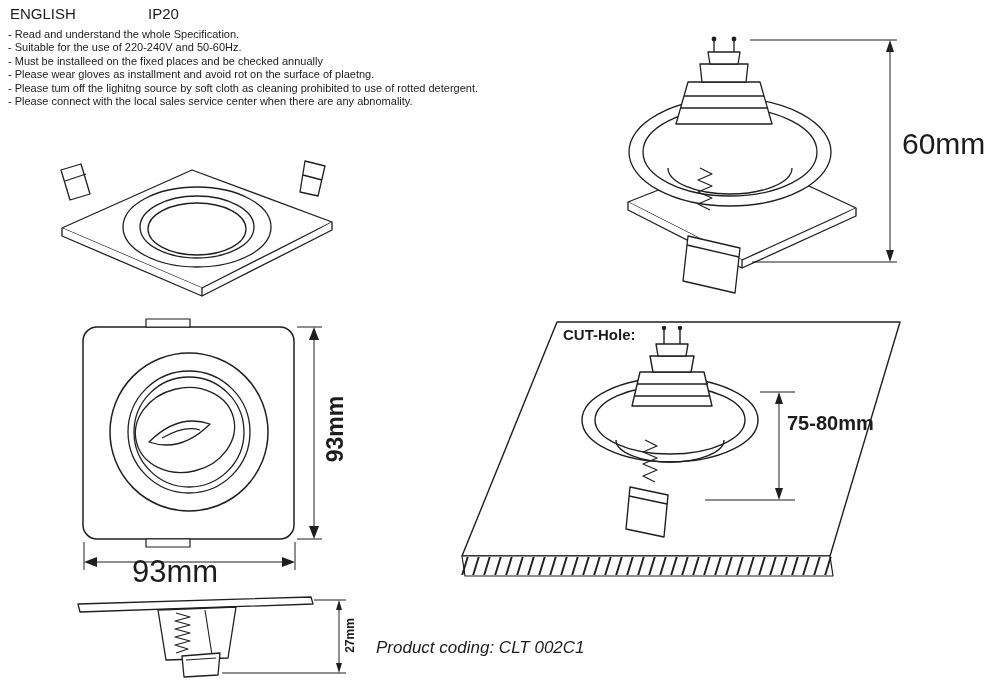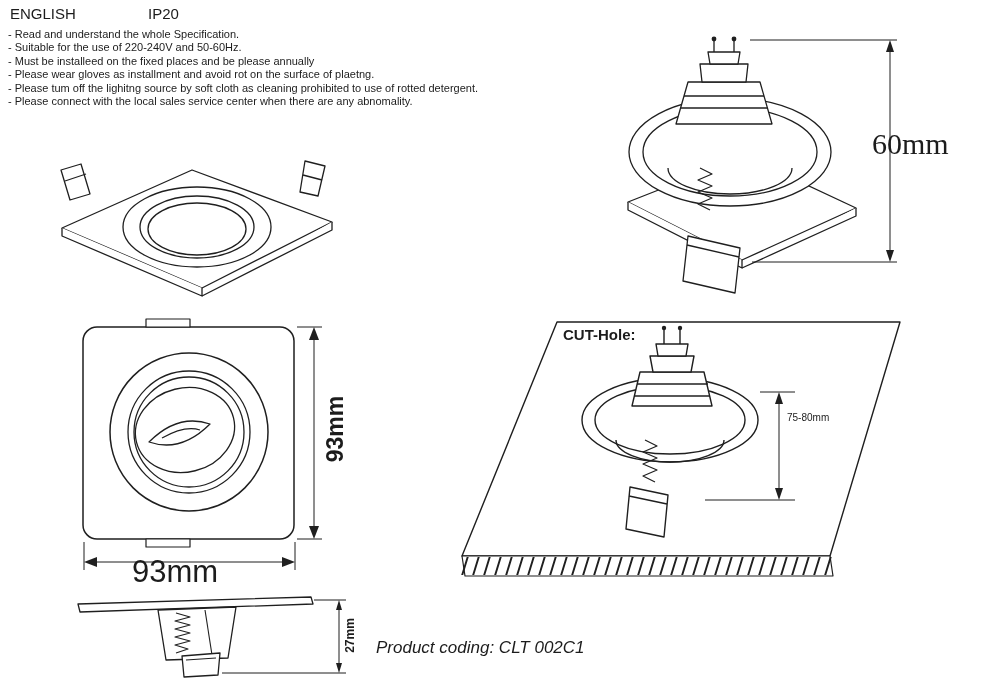--- a/index.html
+++ b/index.html
@@ -9,23 +9,23 @@
     background: #ffffff;
     font-family: "Liberation Sans", sans-serif;
     color: #1c1c1c;
     overflow: hidden;
   }
   #art { position: absolute; left: 0; top: 0; width: 1000px; height: 690px; }
   .abs { position: absolute; white-space: nowrap; }
   .hdr { font-size: 15px; }
   .spec { left: 8px; top: 28px; }
   .spec div { font-size: 11px; line-height: 13.4px; white-space: nowrap; }
-  .dim-60 { left: 872px; top: 127px; font-size: 30px; font-family: Liberation Serif, serif; }
+  .dim-60 { left: 902px; top: 127px; font-size: 30px; }
   .cut-hole-label { left: 563px; top: 326px; font-size: 15px; font-weight: bold; }
-  .dim-7580 { left: 787px; top: 412px; font-size: 10px; font-weight: normal; }
+  .dim-7580 { left: 787px; top: 412px; font-size: 20px; font-weight: bold; }
   .dim-93v {
     left: 297px; top: 417px; width: 76px; height: 24px;
     font-size: 23px; font-weight: bold; text-align: center; line-height: 24px;
     transform: rotate(-90deg);
   }
   .dim-93h { left: 120px; top: 554px; width: 110px; font-size: 31px; text-align: center; }
   .dim-27 {
     left: 320px; top: 626px; width: 60px; height: 19px;
     font-size: 12px; font-weight: bold; text-align: center; line-height: 19px;
     transform: rotate(-90deg);
@@ -172,21 +172,21 @@
     <polygon points="336,663 342,663 339,673" fill="#1f1f1f" stroke="none"></polygon>
   </g>
 </svg>
 
 <div class="abs hdr" style="left:10px; top:5px;">ENGLISH</div>
 <div class="abs hdr" style="left:148px; top:5px;">IP20</div>
 
 <div class="abs spec">
   <div>- Read and understand the whole Specification.</div>
   <div>- Suitable for the use of 220-240V and 50-60Hz.</div>
-  <div>- Must be installeed on the fixed places and be please annually</div>
+  <div>- Must be installeed on the fixed places and be checked annually</div>
   <div>- Please wear gloves as installment and avoid rot on the surface of plaetng.</div>
   <div>- Please tum off the lighitng source by soft cloth as cleaning prohibited to use of rotted detergent.</div>
   <div>- Please connect with the local sales service center when there are any abnomality.</div>
 </div>
 
 <div class="abs dim-60">60mm</div>
 
 <div class="abs cut-hole-label">CUT-Hole:</div>
 
 <div class="abs dim-7580">75-80mm</div>

